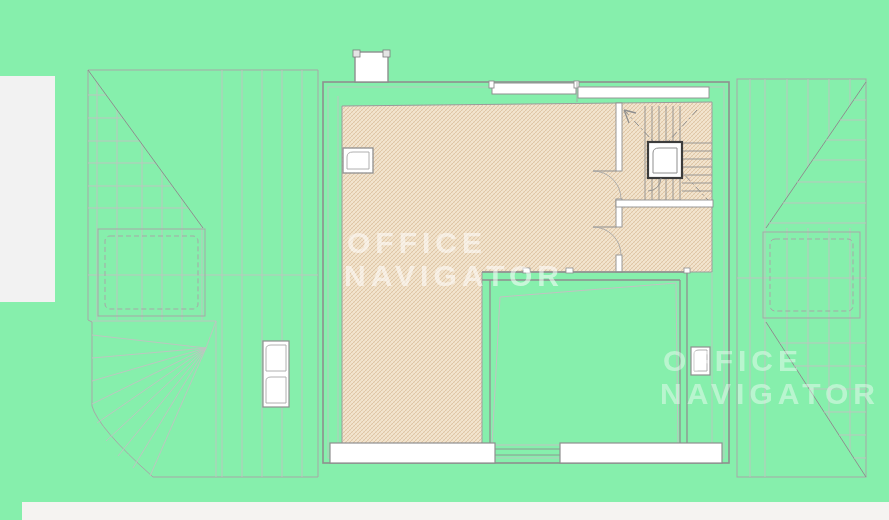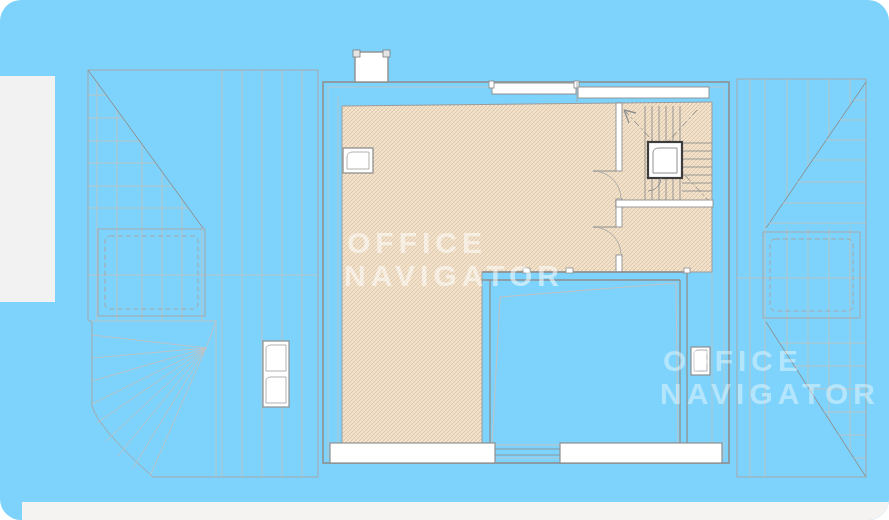--- a/index.html
+++ b/index.html
@@ -1,17 +1,17 @@
 <!DOCTYPE html>
 <html style="--hatch-base: #f2e4ce; --hatch-line: #dcc3a1; --line-gray: #8f8f8f; --line-dark: #3c3c3c; --margin-gray: #f2f2f2; --band-gray: #f5f3f1; --watermark-white: #ffffff;"><head>
 <meta charset="utf-8">
 <style>
   html,body{margin:0;padding:0;background:#ffffff;}
-  .page{position:relative;width:889px;height:520px;background:#7dd3fc;overflow:hidden;
-        font-family:"Liberation Sans", sans-serif;border-radius:21px;}
+  .page{position:relative;width:889px;height:520px;background:#86efac;overflow:hidden;
+        font-family:"Liberation Sans", sans-serif;}
   svg{display:block;}
   .hatch-base{fill:var(--hatch-base,#f2e4ce);}
   .hatch-ln1{stroke:var(--hatch-line,#dcc3a1);stroke-width:0.9;}
   .hatch-ln2{stroke:var(--hatch-line,#dcc3a1);stroke-width:0.6;opacity:.45;}
   .margin-block{fill:var(--margin-gray,#f2f2f2);}
   .band-block{fill:var(--band-gray,#f5f3f1);}
   .ln{stroke:var(--line-gray,#8f8f8f);fill:none;}
   .ln-lt{stroke:#c2c2c2;fill:none;}
   .ln-md{stroke:#a7a7a7;fill:none;}
   .wall{fill:#ffffff;stroke:var(--line-gray,#8f8f8f);}

